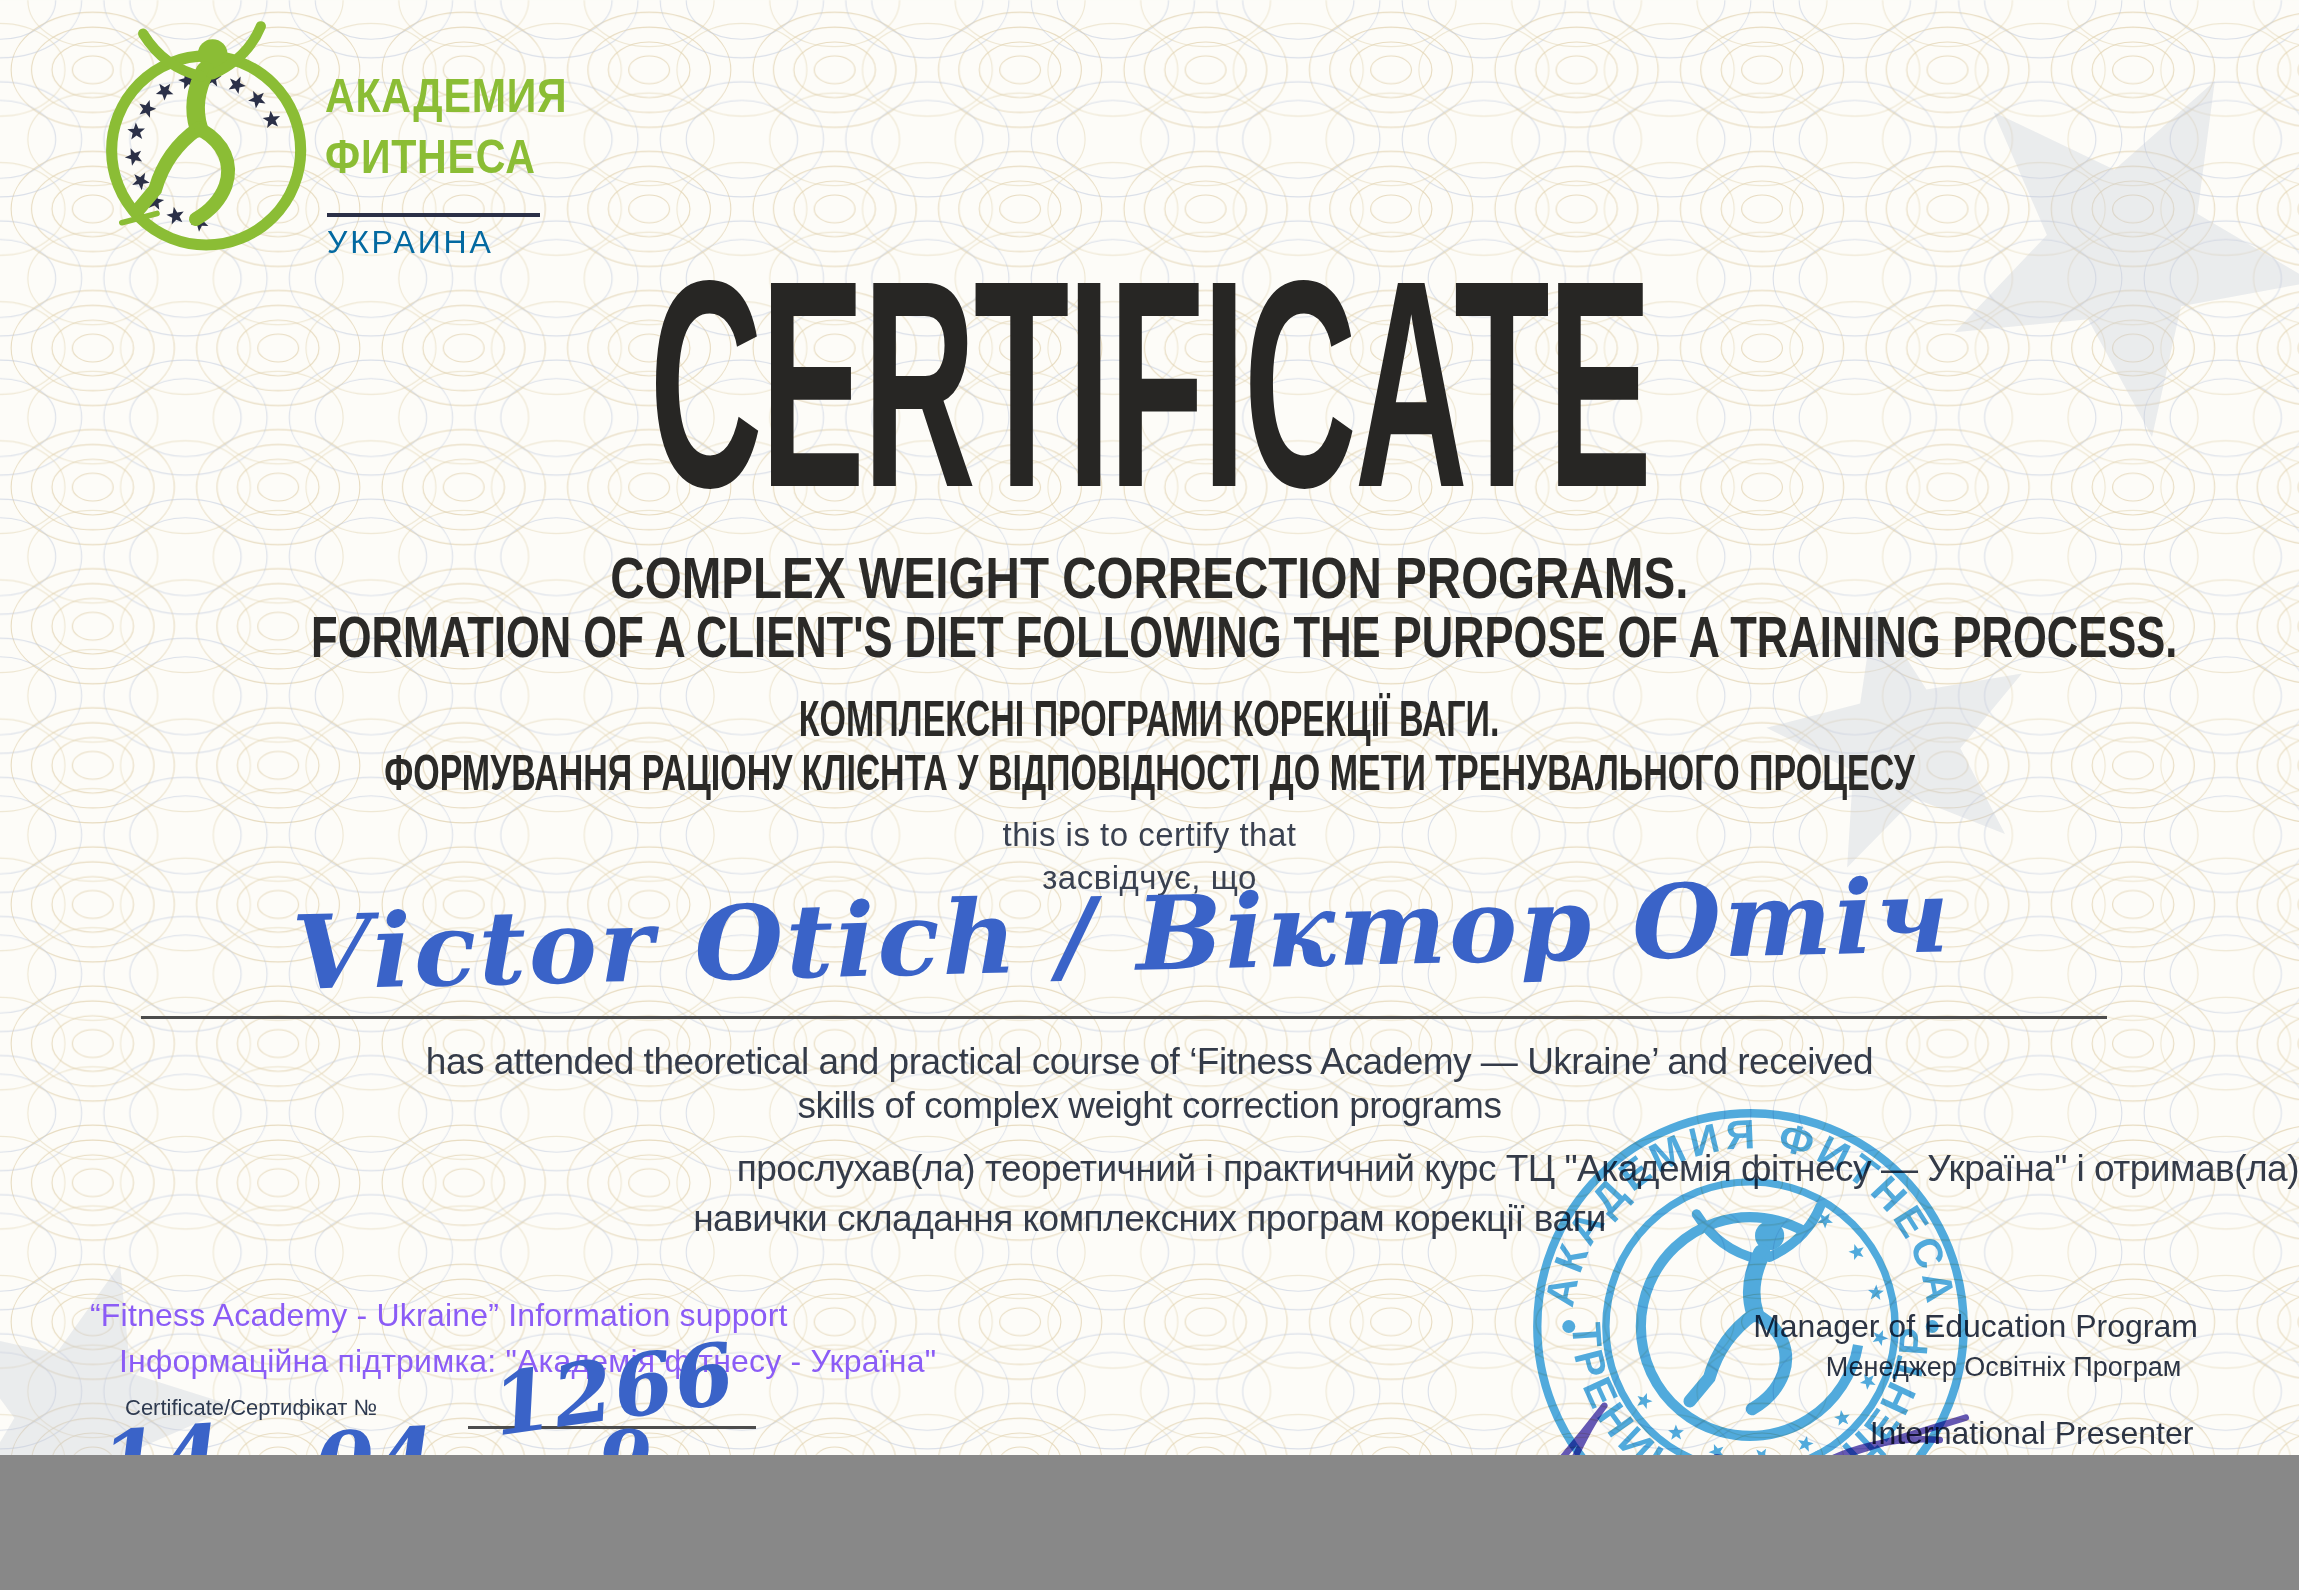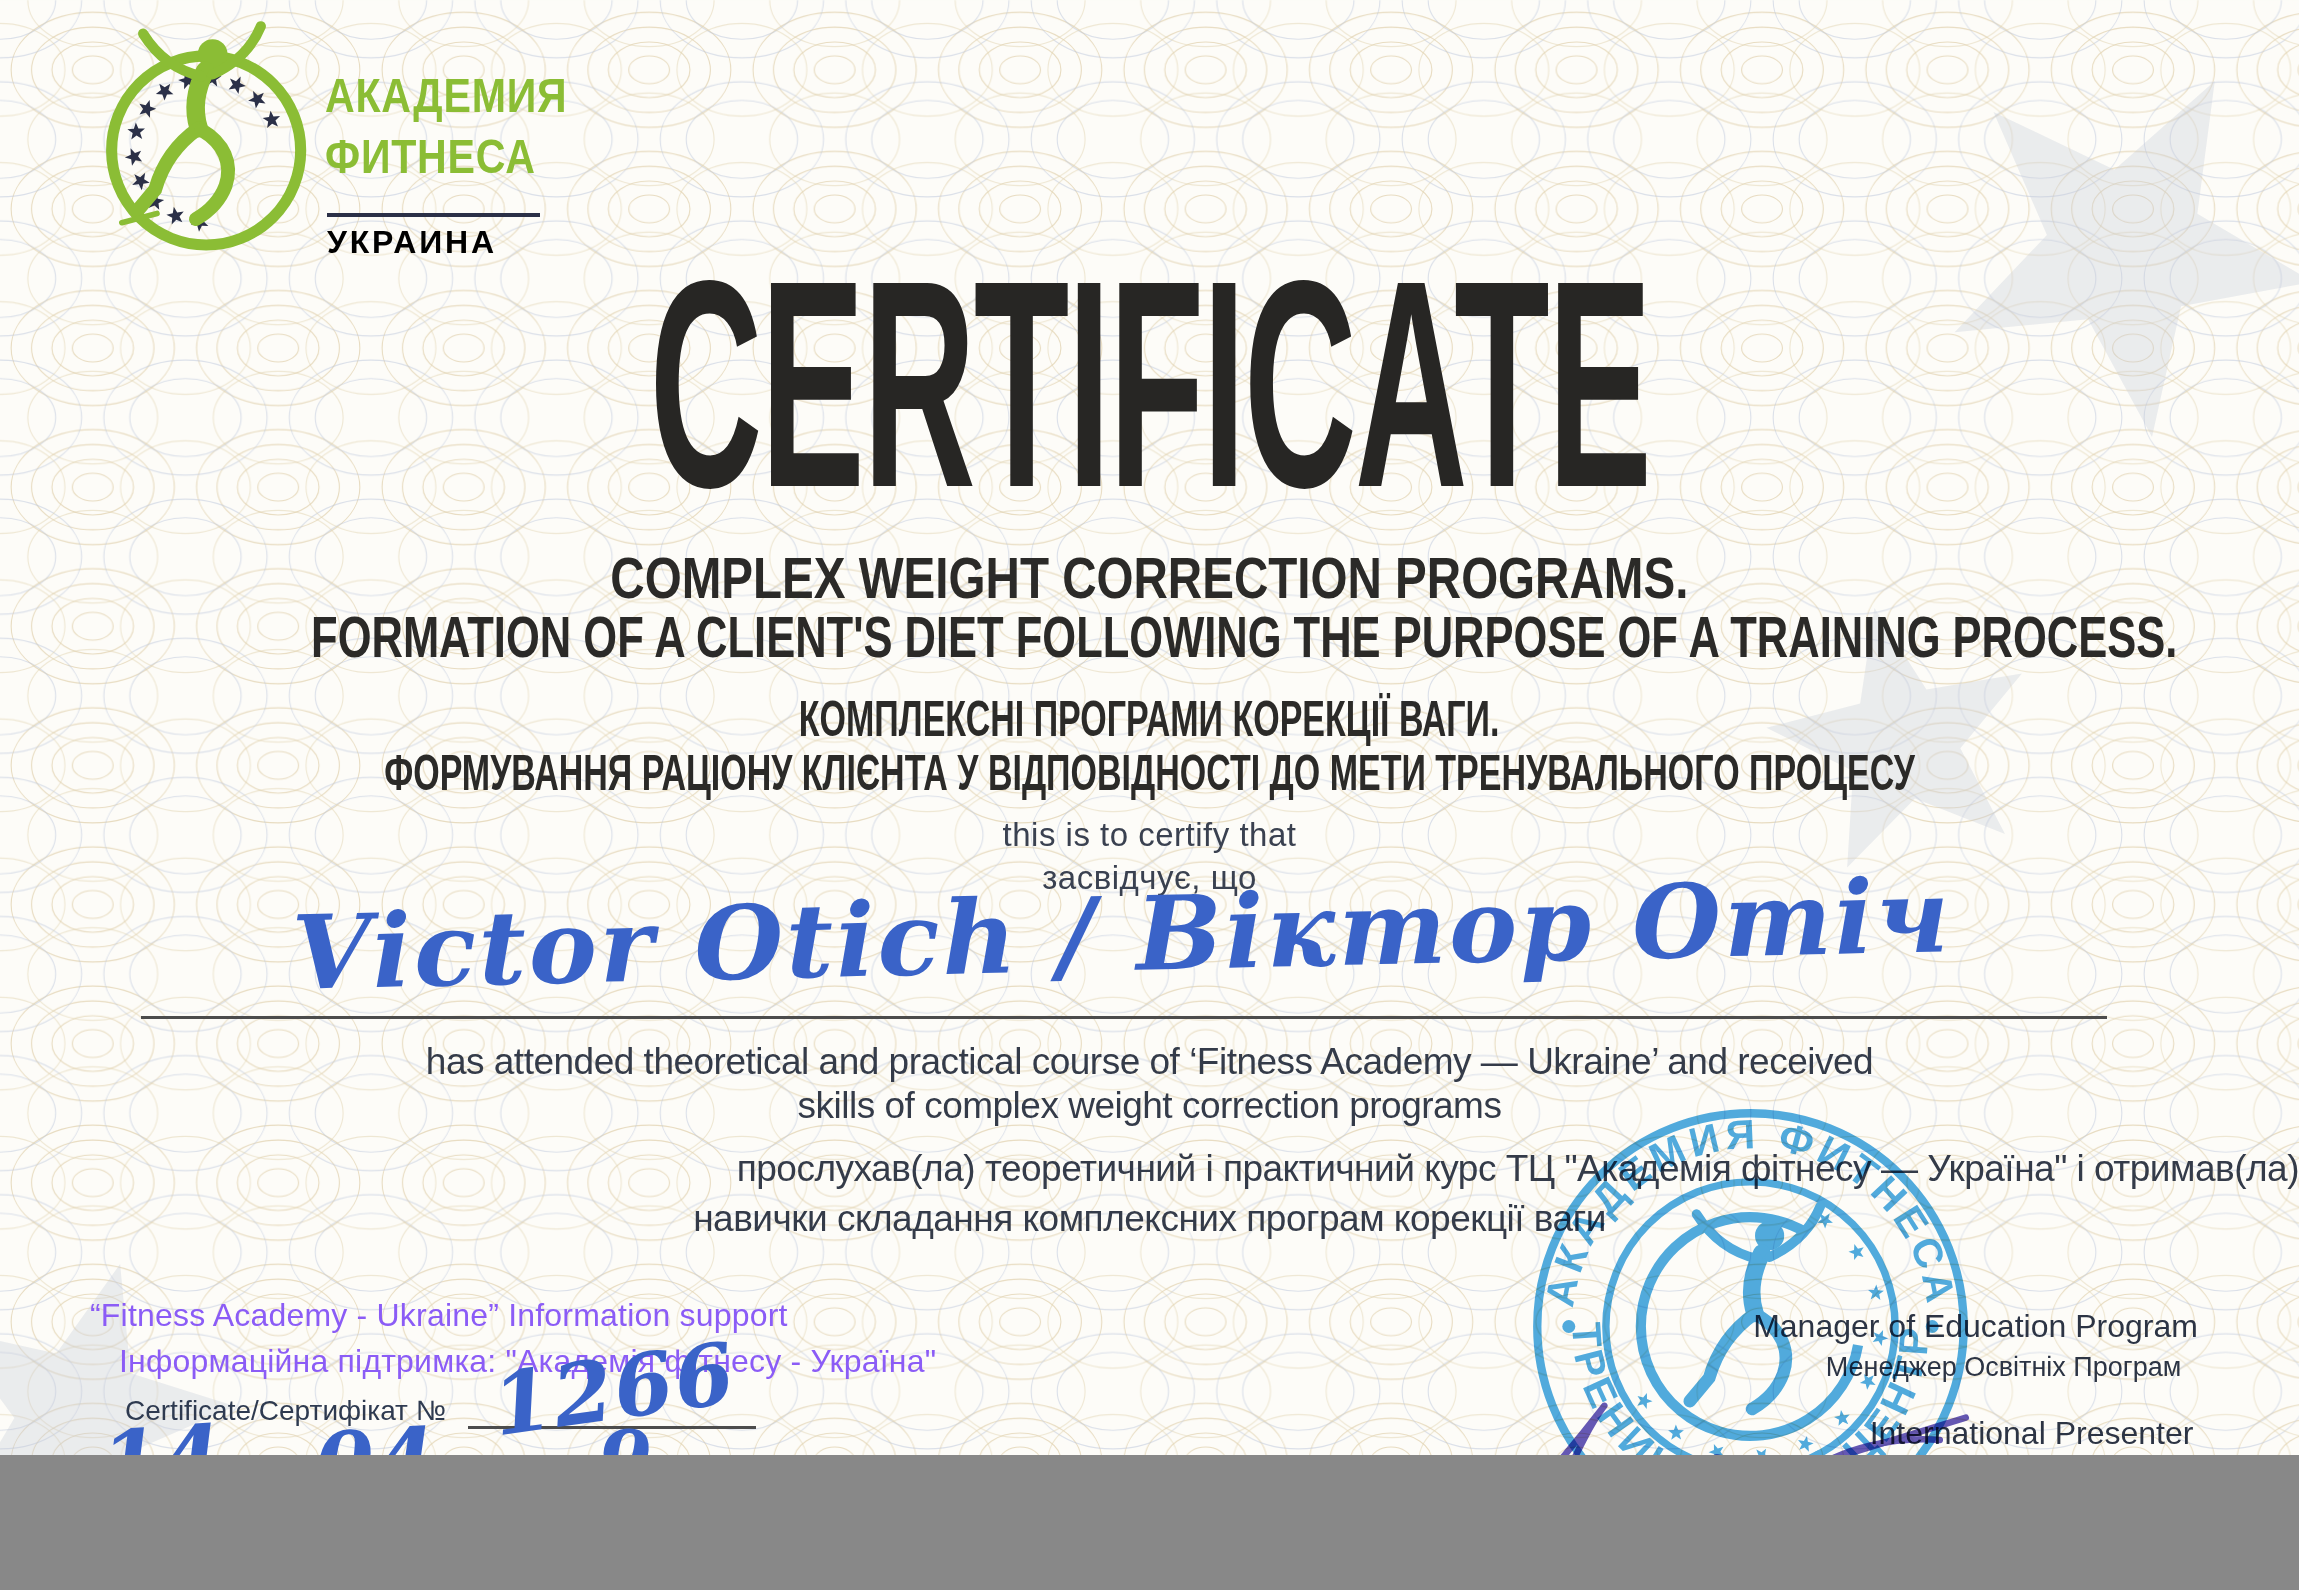--- a/index.html
+++ b/index.html
@@ -14,33 +14,33 @@
   
   .title{font-weight:bold;font-size:295px;color:#272624;letter-spacing:-3.7px;}
   .sub-en{font-weight:bold;font-size:58px;color:#2b2a28;}
   .sub-uk{font-weight:bold;font-size:50px;color:#2b2a28;}
   .certify{font-size:33px;color:#3a4150;letter-spacing:0.5px;}
   .bodytxt{font-size:37px;color:#343b49;letter-spacing:-0.5px;}
 
   
   .logo-title{font-weight:bold;font-size:49px;line-height:61px;color:#8bbd35;transform:scaleX(.84);transform-origin:0 0;letter-spacing:0.9px;}
   .logo-underline{background:#2b3047;height:3.7px;}
-  .logo-country{font-weight:bold;font-size:32px;color:#000000;letter-spacing:2.8px;}
+  .logo-country{font-weight:normal;font-size:32px;color:#0369a1;letter-spacing:2.8px;}
 
   
   .hand{font-family:"DejaVu Serif",serif;font-style:italic;font-weight:bold;color:#3a63c8;}
   .recipient{font-size:102px;letter-spacing:2.8px;transform:rotate(-1.3deg);}
   .hnum{font-size:85px;letter-spacing:1.9px;}
 
   
   .rule{position:absolute;background:#4c4c4c;height:2.8px;z-index:2;}
 
   
   .f-info{font-size:32px;color:#8b5cf6;letter-spacing:0.2px;}
-  .f-label{font-size:28px;color:#2e3a50;}
+  .f-label{font-size:22px;color:#2e3a50;}
   .f-small{font-size:33px;color:#2e3a50;}
   .r-en{font-size:32px;color:#2c3444;}
   .r-uk{font-size:27px;color:#2c3444;}
 
   .stamp{position:absolute;left:1528px;top:1104px;z-index:3;mix-blend-mode:multiply;opacity:.88;}
   .sig{position:absolute;left:1428px;top:1299px;z-index:5;mix-blend-mode:multiply;}
 </style>
 </head>
 <body>
 

